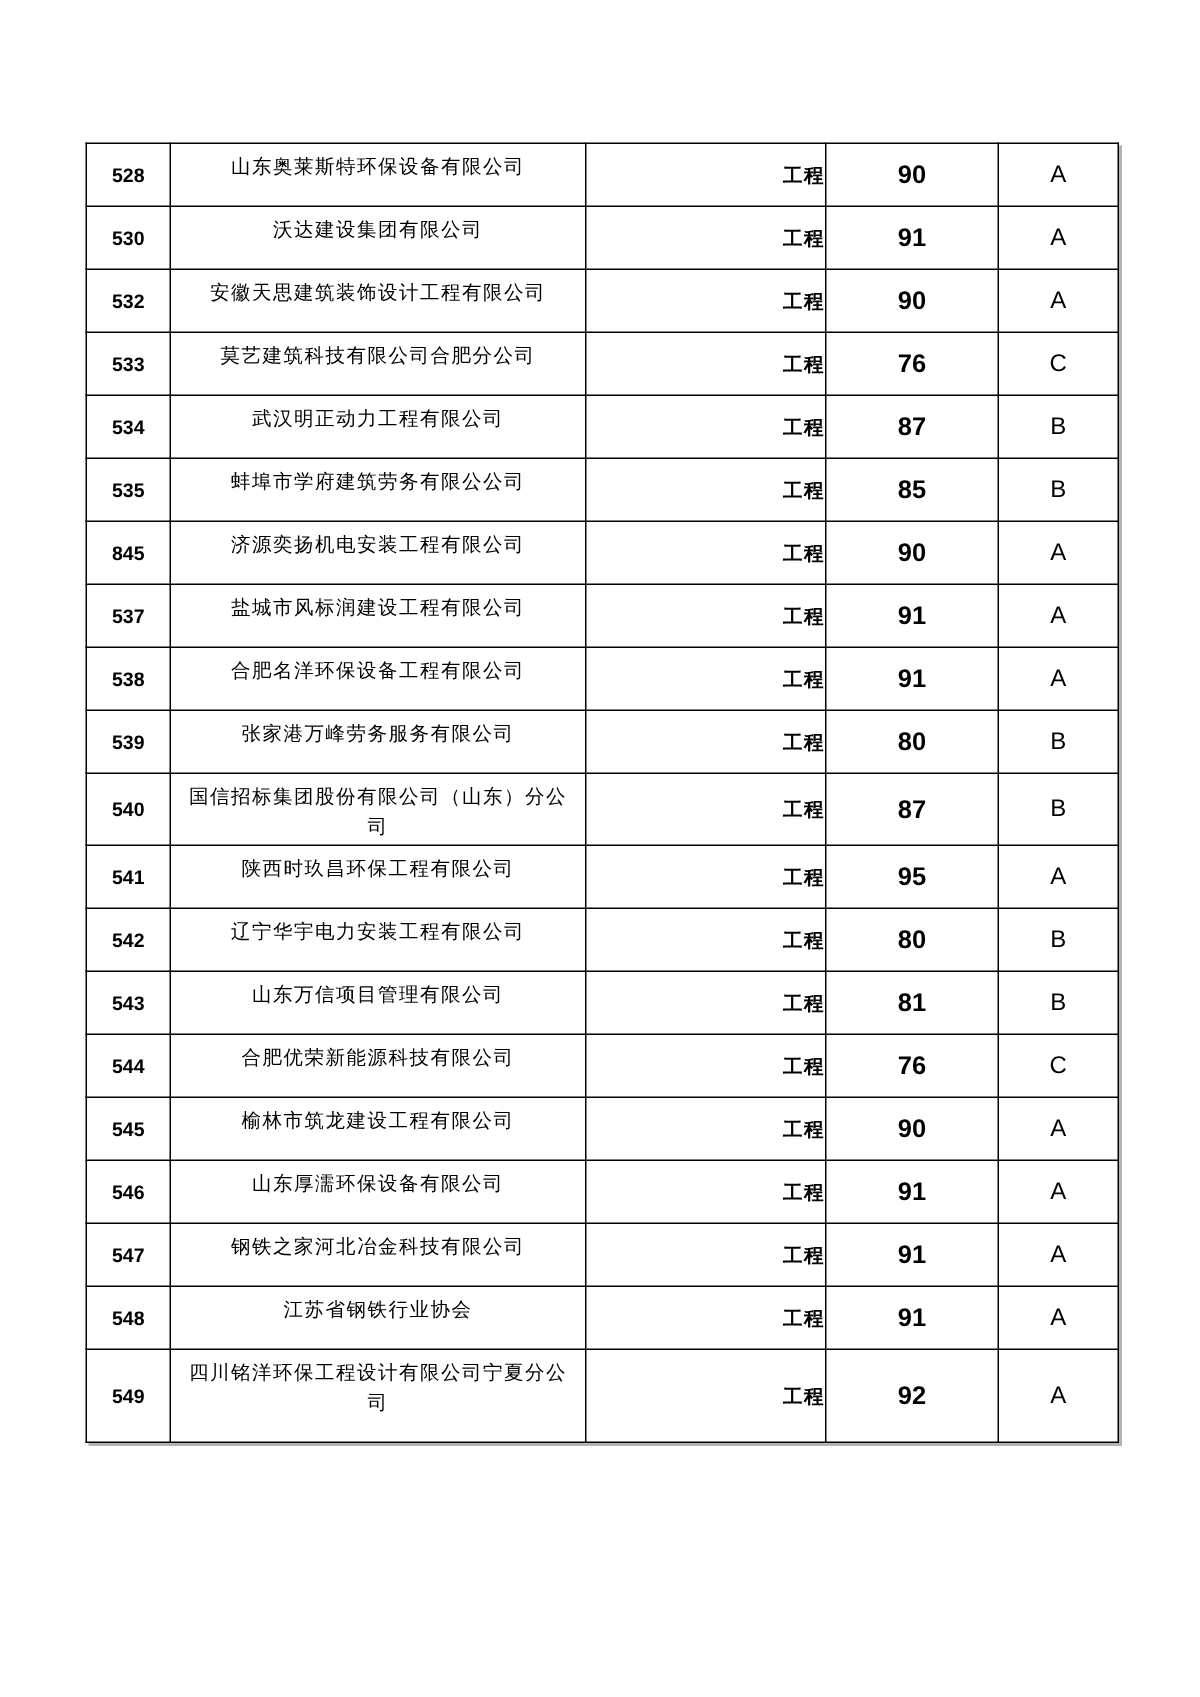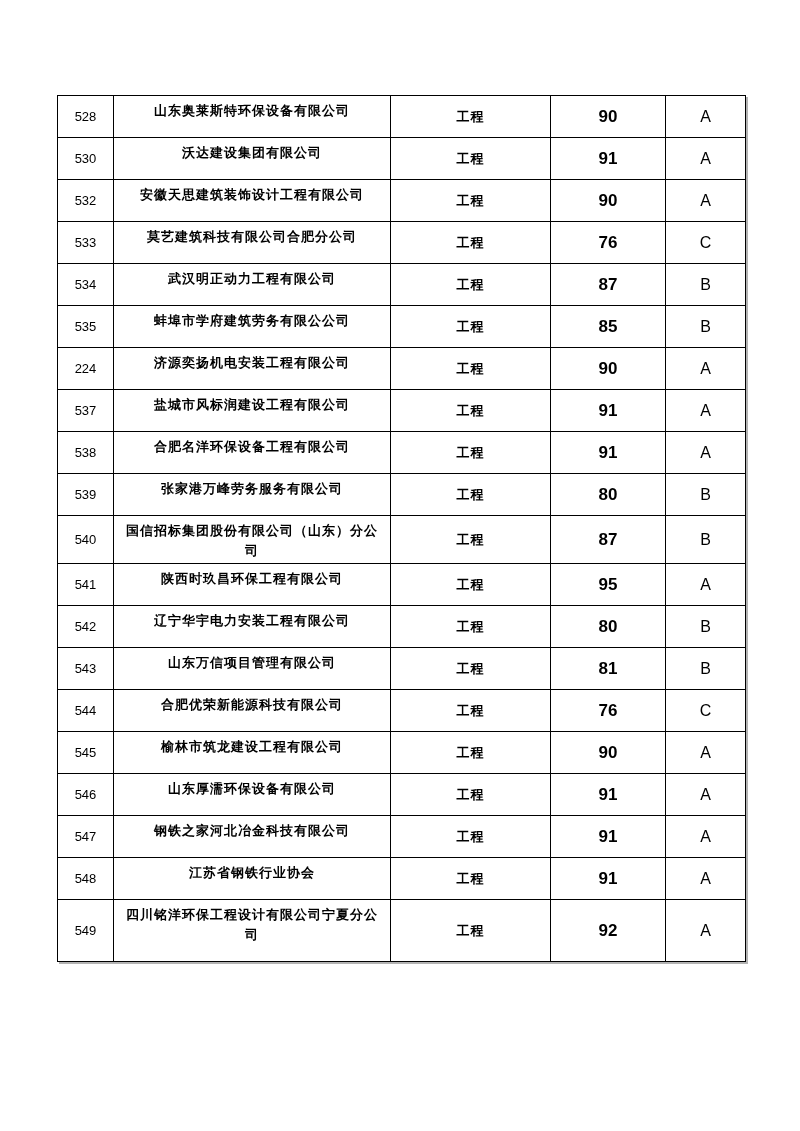--- a/index.html
+++ b/index.html
@@ -39,36 +39,37 @@
     border: 1px solid #000000;
     padding: 0;
     text-align: center;
     color: #000000;
     background: #ffffff;
     overflow: hidden;
   }
   td.num {
     vertical-align: middle;
     font-size: 13px;
-    font-weight: normal;
+    font-weight: bold;
   }
   td.company {
     vertical-align: top;
     padding: 5px 8px 2px 8px;
     font-size: 13px;
-    font-weight: bold;
+    font-weight: normal;
     letter-spacing: 1px;
     line-height: 1.55;
     margin-top: 28px;
   }
   td.category {
     vertical-align: middle;
     font-size: 13px;
     font-weight: bold;
     letter-spacing: 1px;
+    text-align: right;
   }
   td.score {
     vertical-align: middle;
     font-size: 17px;
     font-weight: bold;
   }
   td.grade {
     vertical-align: middle;
     font-size: 16px;
     font-weight: normal;
@@ -123,21 +124,21 @@
     <td class="grade">B</td>
   </tr>
         <tr class="data-row">
     <td class="num">535</td>
     <td class="company">蚌埠市学府建筑劳务有限公公司</td>
     <td class="category">工程</td>
     <td class="score">85</td>
     <td class="grade">B</td>
   </tr>
         <tr class="data-row">
-    <td class="num">224</td>
+    <td class="num">845</td>
     <td class="company">济源奕扬机电安装工程有限公司</td>
     <td class="category">工程</td>
     <td class="score">90</td>
     <td class="grade">A</td>
   </tr>
         <tr class="data-row">
     <td class="num">537</td>
     <td class="company">盐城市风标润建设工程有限公司</td>
     <td class="category">工程</td>
     <td class="score">91</td>

